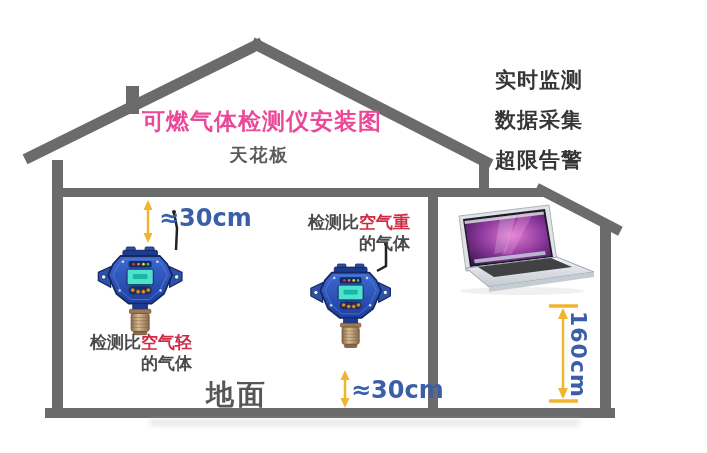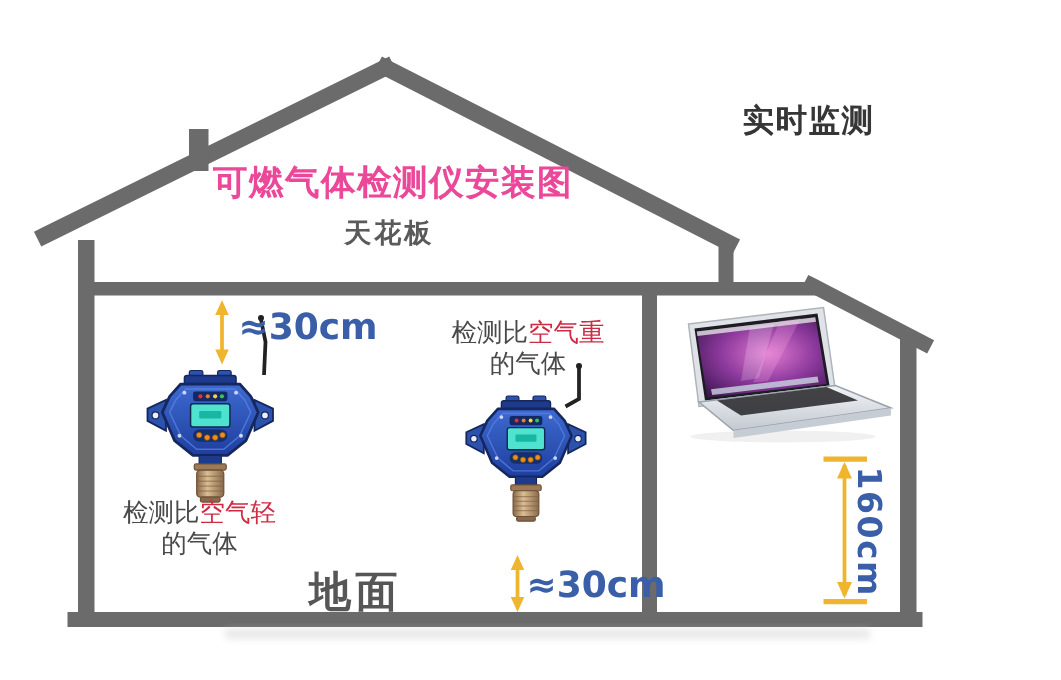--- a/index.html
+++ b/index.html
@@ -11,21 +11,21 @@
          color:#ec4899;letter-spacing:1px;}
   .ceiling{left:202px;top:143px;width:115px;text-align:center;font-size:18px;font-weight:bold;
            color:#5a5a5a;letter-spacing:2px;}
   .features{left:495px;top:60px;width:135px;font-size:21px;font-weight:bold;color:#363636;
             line-height:40px;letter-spacing:1px;}
   .measure{color:#3a5fa8;font-weight:bold;font-size:24px;}
   .m-top{left:159px;top:204px;}
   .m-bottom{left:351px;top:376px;}
   .m-right{left:566px;top:311px;writing-mode:vertical-rl;font-size:22px;color:#3a5fa8;
            font-weight:bold;letter-spacing:1px;}
-  .gas-note{font-size:17px;font-weight:normal;color:#4a4a4a;line-height:21px;text-align:center;
+  .gas-note{font-size:17px;font-weight:bold;color:#4a4a4a;line-height:21px;text-align:right;
             white-space:nowrap;}
   .gas-heavy{left:294px;top:212px;width:116px;}
   .gas-light{left:74px;top:332px;width:118px;}
   .red{color:#cf2b44;}
   .floor{left:206px;top:376px;font-size:28px;font-weight:bold;color:#565656;letter-spacing:3px;}
   .duty{left:447px;top:371px;font-size:28px;font-weight:bold;color:#565656;letter-spacing:2px;}
 </style>
 </head>
 <body>
 
@@ -150,20 +150,22 @@
       <polygon points="478,267 551,258 572,267 494,277" fill="#2a2a2e" opacity="0.88"></polygon>
       <polygon points="489,287 594,272 594,277 489,292" fill="#c6ccd3"></polygon>
     </g>
   </svg>
 
   <div class="lbl title">可燃气体检测仪安装图</div>
   <div class="lbl ceiling">天花板</div>
 
   <div class="lbl features">
     <div>实时监测</div>
+    <div>数据采集</div>
+    <div>超限告警</div>
   </div>
 
   <div class="lbl measure m-top">≈30cm</div>
   <div class="lbl measure m-bottom">≈30cm</div>
   <div class="lbl m-right">160cm</div>
 
   <div class="lbl gas-note gas-heavy">
     <div><span>检测比</span><span class="red">空气重</span></div>
     <div>的气体</div>
   </div>

